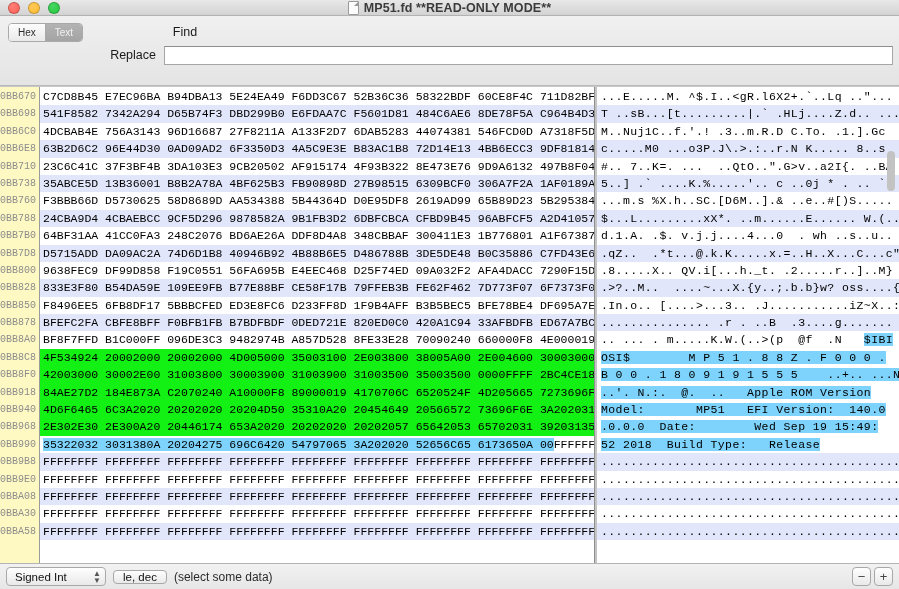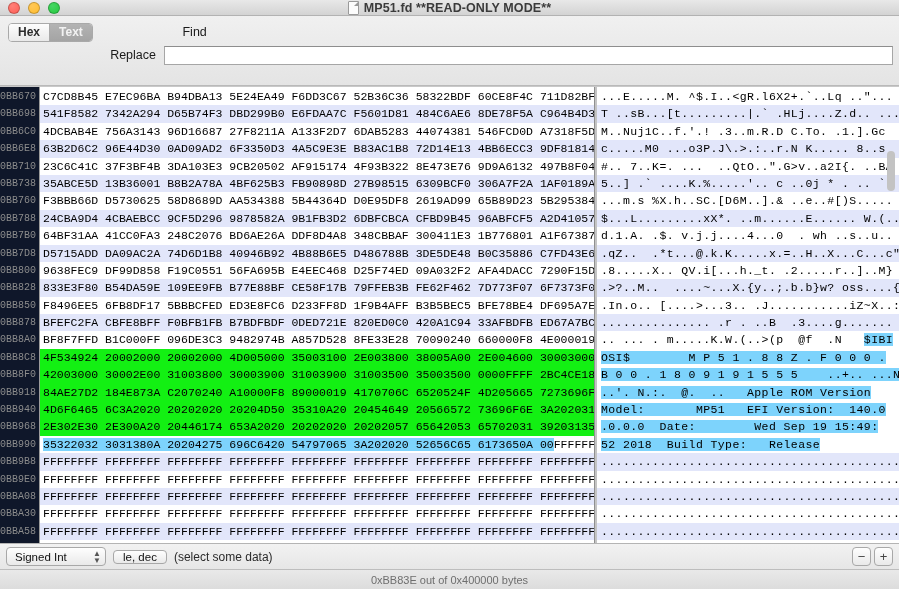--- a/index.html
+++ b/index.html
@@ -67,24 +67,23 @@
   }
   .row1 { display: flex; align-items: center; height: 20px; }
   .segmented {
     display: flex; height: 19px;
     border: 1px solid #a9a9a9;
     border-radius: 4px; overflow: hidden;
     background: #fff;
     margin-left: 2px;
   }
   .seg {
-    font-size: 12px; color: #2d2d2d;
+    font-size: 10px; color: #2d2d2d;
     padding: 0 9px; display: flex; align-items: center;
     background: linear-gradient(to bottom, #fdfdfd, #e9e9e9);
-    font-weight: bold;
   }
   .seg + .seg { border-left: 1px solid #a9a9a9; }
   .seg.active {
     background: linear-gradient(to bottom, #b3b3b3, #a4a4a4);
     color: #f2f2f2;
   }
   .lbl {
     font-size: 12.5px; color: #1a1a1a;
     text-align: right;
   }
@@ -121,21 +120,21 @@
   .editor {
     flex: 1 1 auto;
     display: flex;
     background: #fff;
     min-height: 0;
     position: relative;
     border-top: 1px solid #c8c8c8;
   }
   .gutter {
     width: 40px; flex: none;
-    background: #0f172a;
+    background: #fef9c3;
     border-right: 1px solid #9b9b9b;
     font-family: "Liberation Mono", monospace;
     font-size: 10px;
     color: #8c8c8c;
     padding-top: 1px;
     text-align: right;
     overflow: hidden;
   }
   .gutter div { height: 17.4px; line-height: 17.4px; padding-right: 3px; }
 
@@ -339,17 +338,14 @@
       </span>
     </div>
     <div class="smallbtn">le, dec</div>
     <div class="hint">(select some data)</div>
     <div class="zoombtns">
       <div class="zb">−</div>
       <div class="zb">+</div>
     </div>
   </div>
 
-  <div class="statusbar">
-    <span>0xBB83E out of 0x400000 bytes</span>
-  </div>
 
 </div>
 
 </body></html>

